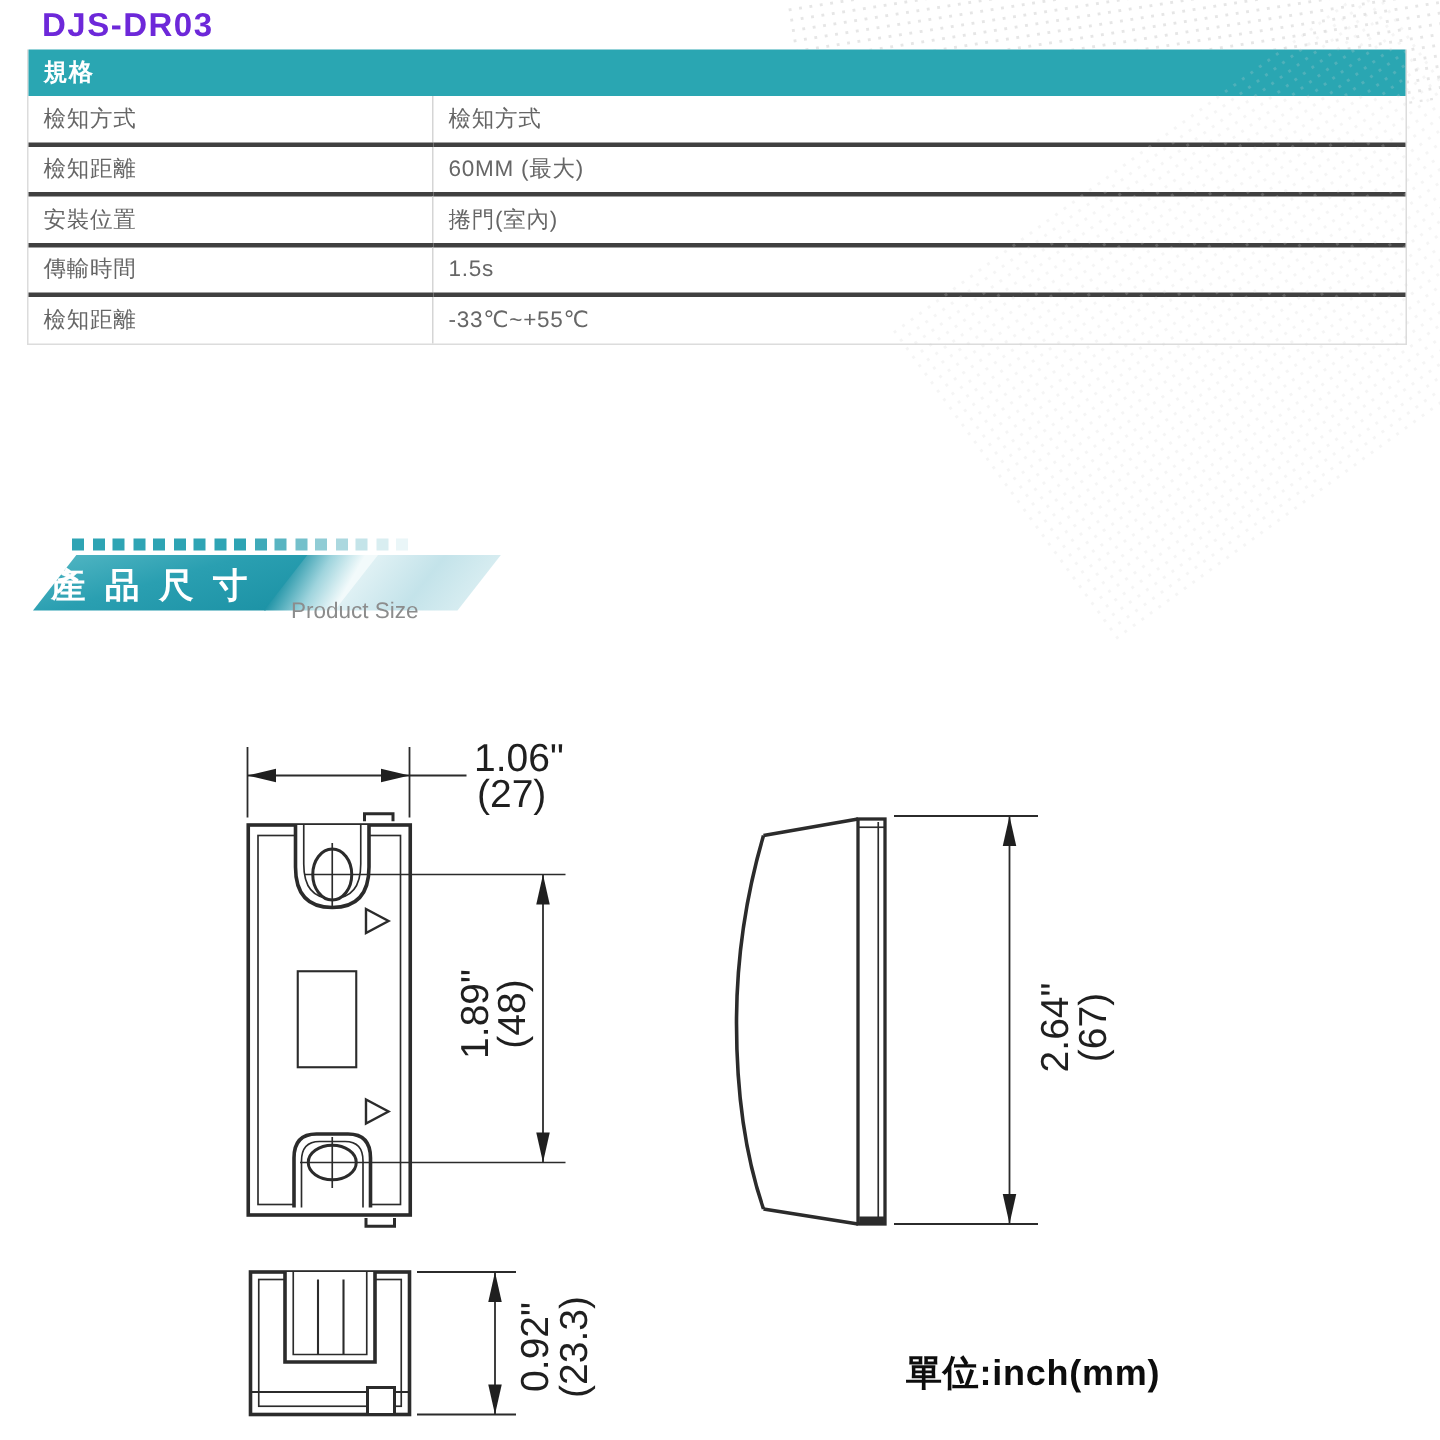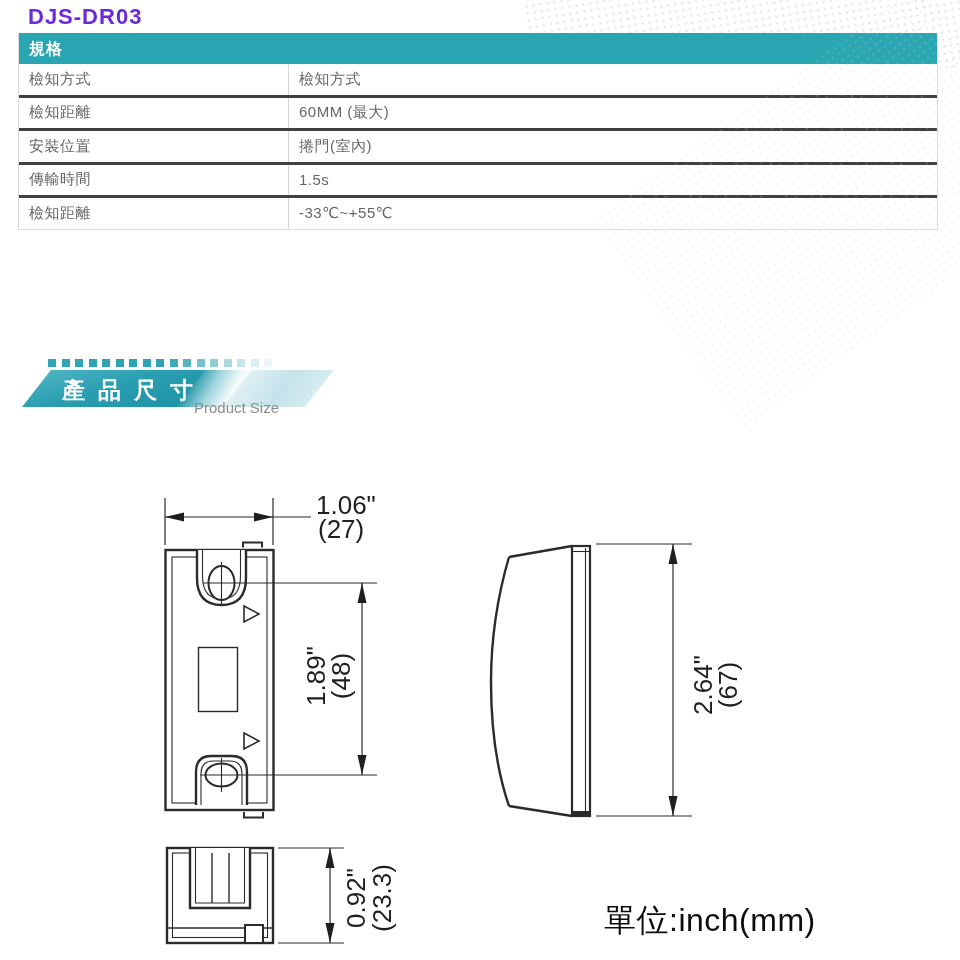--- a/index.html
+++ b/index.html
@@ -54,36 +54,36 @@
     position:absolute;left:158px;top:15px;width:47px;height:37px;
     transform:skewX(-38deg);transform-origin:left bottom;
     background:linear-gradient(78deg,#1f93a6 0%,#9fd4dd 45%,#f2fafb 85%);
   }
   .banner-tail{
     position:absolute;left:205px;top:15px;width:82px;height:37px;
     transform:skewX(-38deg);transform-origin:left bottom;opacity:.85;
     background:linear-gradient(90deg,#d9eef2 0%,#b9dee6 55%,#cfe9ee 100%);
   }
   .banner-title-zh{
-    position:absolute;left:44px;top:20px;z-index:2;color:#fff;
+    position:absolute;left:16px;top:20px;z-index:2;color:#fff;
     font-size:23px;font-weight:bold;letter-spacing:13px;white-space:nowrap;
   }
   .banner-title-en{
     position:absolute;left:176px;top:44px;z-index:2;color:#8c8c8c;font-size:15px;text-align:right;
   }
 
   
   svg.drawings{position:absolute;left:0;top:470px;z-index:1;}
   svg.drawings text{
     font-family:"Liberation Sans","DejaVu Sans",sans-serif;
     font-size:26px;fill:#1f1f1f;
   }
   .unit-note{
     position:absolute;left:604px;top:899px;z-index:2;
-    font-size:32px;font-weight:normal;color:#0d0d0d;letter-spacing:.5px;
+    font-size:24px;font-weight:bold;color:#0d0d0d;letter-spacing:.5px;
   }
 </style>
 </head>
 <body>
 
 <div class="dots" id="dots-top"></div>
 <div class="dots" id="dots-mid"></div>
 
 <div class="page-title">DJS-DR03</div>
 

